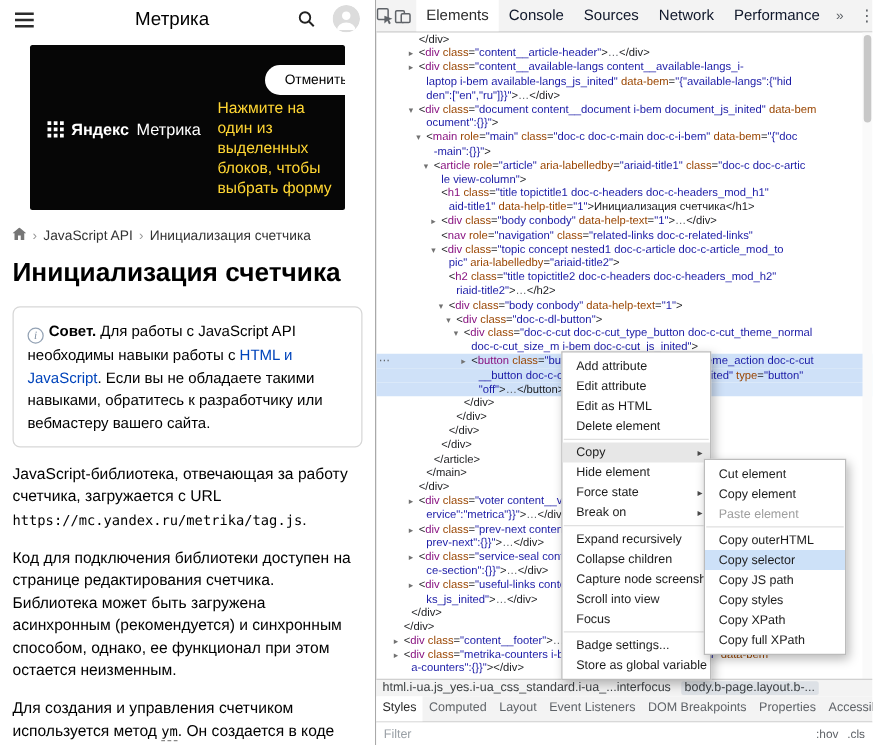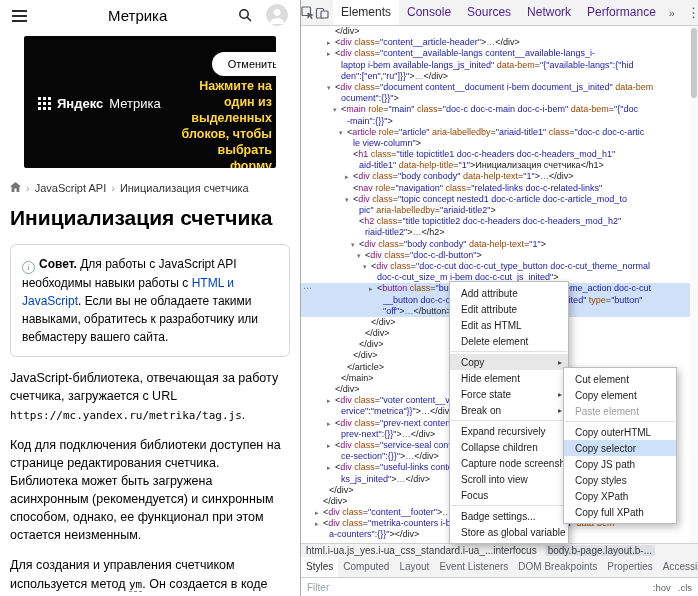--- a/index.html
+++ b/index.html
@@ -17,22 +17,22 @@
   .avatar{position:absolute;right:12px;top:4px;width:22px;height:22px;border-radius:50%;overflow:hidden;cursor:pointer}
 
   .banner{position:relative;margin:6px 24px 0;height:132px;background:#060606;border-radius:2px;overflow:hidden}
   .banner-cancel{position:absolute;top:16px;right:-18px;height:24px;padding:0 16px;border-radius:12px;
     background:#fff;border:none;font-size:11px;font-family:"Liberation Sans",sans-serif;cursor:pointer}
   .banner-logo{position:absolute;left:14px;top:60px;display:flex;align-items:center;gap:6px;color:#fff}
   .grid-ic{display:grid;grid-template-columns:repeat(3,3px);grid-gap:2px}
   .grid-ic i{width:3px;height:3px;background:#fff}
   .logo-y{font-weight:bold;font-size:13px}
   .logo-m{font-size:13px}
-  .banner-msg{position:absolute;right:4px;top:42px;width:98px;text-align:right;color:#ffd633;
-    font-weight:bold;font-size:12.5px;line-height:1.28}
+  .banner-msg{position:absolute;right:4px;top:42px;width:98px;text-align:left;color:#ffd633;
+    font-weight:normal;font-size:12.5px;line-height:1.28}
 
   .crumbs{display:flex;align-items:center;gap:5px;margin:14px 10px 0;font-size:11px;color:#333;white-space:nowrap}
   .crumbs .sep{color:#999}
   .crumbs .bc{color:#333;text-decoration:none;cursor:pointer}
   .crumbs .bc.cur{cursor:default}
 
   h1{margin:12px 10px 0;font-size:21px;font-weight:bold}
 
   .tip{margin:14px 10px 0;border:1px solid #d7d7d7;border-radius:6px;padding:10px 11px;
     font-size:12px;line-height:1.5}
@@ -45,21 +45,21 @@
   .mono{font-family:"DejaVu Sans Mono",monospace;font-size:11px}
   .ym{border-bottom:1px dashed #8a8a8a;cursor:pointer}
 
   
   .devtools{position:absolute;left:300px;top:0;width:398px;height:596px;background:#fff;
     border-left:1px solid #a9a9a9}
   .dt-top{display:flex;align-items:center;height:26px;background:#f3f3f3;border-bottom:1px solid #cfcfcf}
   .dt-ic{width:24px;height:24px;display:flex;align-items:center;justify-content:center;cursor:pointer}
   .dt-vsep{width:1px;height:16px;background:#d0d0d0;margin:0 2px}
   .dt-tabs{display:flex;height:100%}
-  .dt-tab{padding:0 8px;line-height:25px;font-size:12px;color:#4c1d95;cursor:pointer;white-space:nowrap}
+  .dt-tab{padding:0 8px;line-height:25px;font-size:12px;color:#0f172a;cursor:pointer;white-space:nowrap}
   .dt-tab.active{background:#fff;color:#2b2b2b}
   .dt-more{color:#5f6368;font-size:11px;padding:0 5px;cursor:pointer}
   .dt-rights{margin-left:auto;display:flex;align-items:center}
   .dt-right-ic{color:#5f6368;padding:0 7px;cursor:pointer;font-size:13px}
 
   .dt-tree{position:absolute;top:26px;left:0;right:0;height:517px;overflow:hidden;
     font-family:Liberation Sans, sans-serif;font-size:9px;line-height:11.2px;white-space:pre;cursor:default}
   .tl{position:relative;height:11.2px;overflow:hidden}
   .tl.sel{background:#cfe1f8}
   .arrow{display:inline-block;width:8px;color:#727272;font-size:7px}

